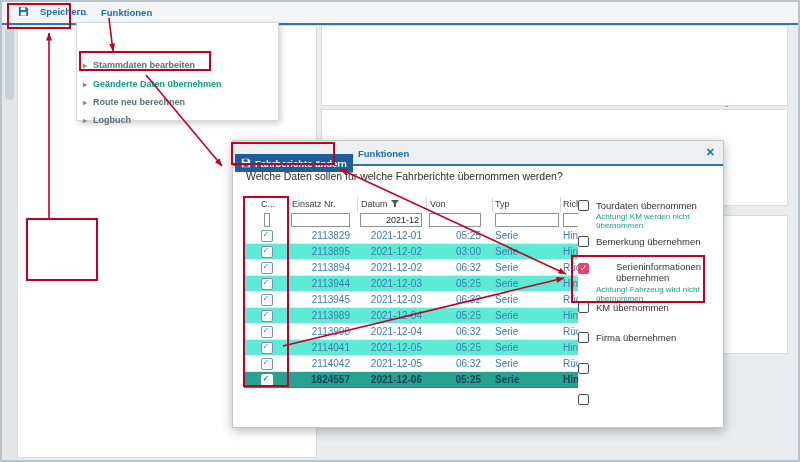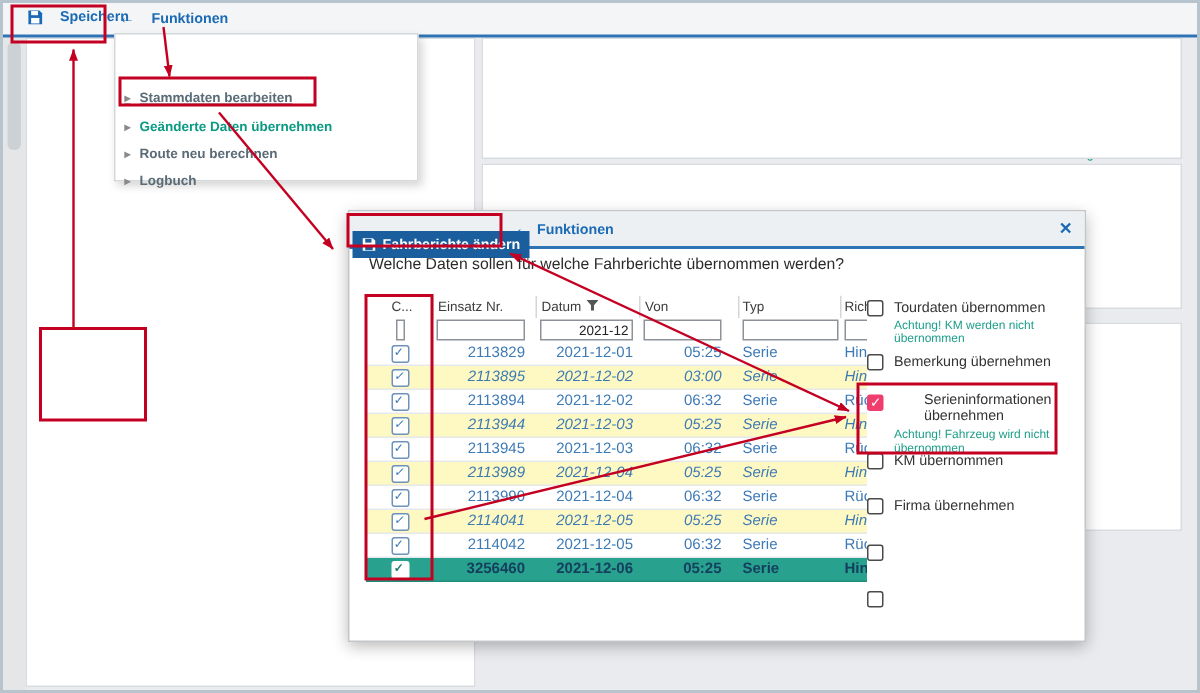--- a/index.html
+++ b/index.html
@@ -44,21 +44,21 @@
   .trow{display:flex;width:380px;}
   .hrow{height:15px;}
   .hcell{font-size:9px;color:#3c3c3c;border-right:1px solid #d6d6d6;box-sizing:border-box;
          padding:2px 0 0 3px;display:flex;align-items:flex-start;gap:3px;}
   .frow{height:16px;}
   .fcell{box-sizing:border-box;padding:1px 2px;}
   .filt{height:12px;border:1px solid #8d9298;background:#fff;font-size:9px;color:#222;
         padding:0 2px;line-height:12px;}
   .drow{height:16px;display:flex;width:380px;color:#3d7ab5;border-bottom:1px solid #e6e9eb;
         box-sizing:border-box;align-items:center;background:#fff;}
-  .drow.alt{background:#fef9c3;font-style:italic;}
+  .drow.alt{background:#5eead4;}
   .drow.sel{background:#28a28e;color:#14405e;font-weight:bold;border-bottom:1px solid #1f8f7d;}
   .c1{width:45px;display:flex;justify-content:center;}
   .c2{width:69px;text-align:right;padding-right:8px;box-sizing:border-box;}
   .c3{width:69px;text-align:right;padding-right:5px;box-sizing:border-box;}
   .c4{width:66px;text-align:right;padding-right:12px;box-sizing:border-box;}
   .c5{width:68px;text-align:left;padding-left:2px;box-sizing:border-box;}
   .c6{width:63px;text-align:left;padding-left:2px;box-sizing:border-box;}
   .rchk{width:10px;height:10px;border:1px solid #6f93b8;border-radius:2px;background:#fff;
         position:relative;}
   .rchk::after{content:"✓";position:absolute;left:1px;top:-1px;font-size:8px;color:#3d7ab5;}
@@ -176,21 +176,21 @@
   <div class="lbl" style="left:353px;top:132px;">Interne Bemerkung</div>
   <div class="uline" style="left:337px;top:152px;width:439px;"></div>
   <div class="uline" style="left:337px;top:188px;width:439px;"></div>
 
   <div class="panel" style="left:321px;top:215px;width:467px;height:139px;"></div>
   <div class="uline" style="left:337px;top:300px;width:439px;"></div>
   <div class="uline" style="left:337px;top:335px;width:439px;height:2px;background:#9aa0a5;"></div>
   <span class="caret" style="left:777px;top:326px;">▼</span>
 
   <div class="menu">
-    <div class="mi" style="top:37px;text-decoration:underline;">
+    <div class="mi" style="top:37px;">
       <span class="b">▸</span><span>Stammdaten bearbeiten</span>
     </div>
     <div class="mi green" style="top:56px;">
       <span class="b">▸</span><span>Geänderte Daten übernehmen</span>
     </div>
     <div class="mi" style="top:74px;">
       <span class="b">▸</span><span>Route neu berechnen</span>
     </div>
     <div class="mi" style="top:92px;">
       <span class="b">▸</span><span>Logbuch</span>
@@ -338,21 +338,21 @@
         <div class="c2">2114042</div>
           <div class="c3">2021-12-05</div>
         <div class="c4">06:32</div>
           <div class="c5">Serie</div>
         <div class="c6">Rückfahrt</div>
       </div>
       <div class="drow sel">
         <div class="c1">
             <span class="rchk"></span>
           </div>
-        <div class="c2">3256460</div>
+        <div class="c2">1824557</div>
           <div class="c3">2021-12-06</div>
         <div class="c4">05:25</div>
           <div class="c5">Serie</div>
         <div class="c6">Hinfahrt</div>
       </div>
     </div>
 
     <div class="opt-chk" style="left:345px;top:59px;"></div>
     <div class="opt-lbl" style="left:363px;top:59px;">Tourdaten übernommen</div>
     <div class="opt-hint" style="left:363px;top:72px;width:104px;">Achtung! KM werden nicht übernommen</div>

